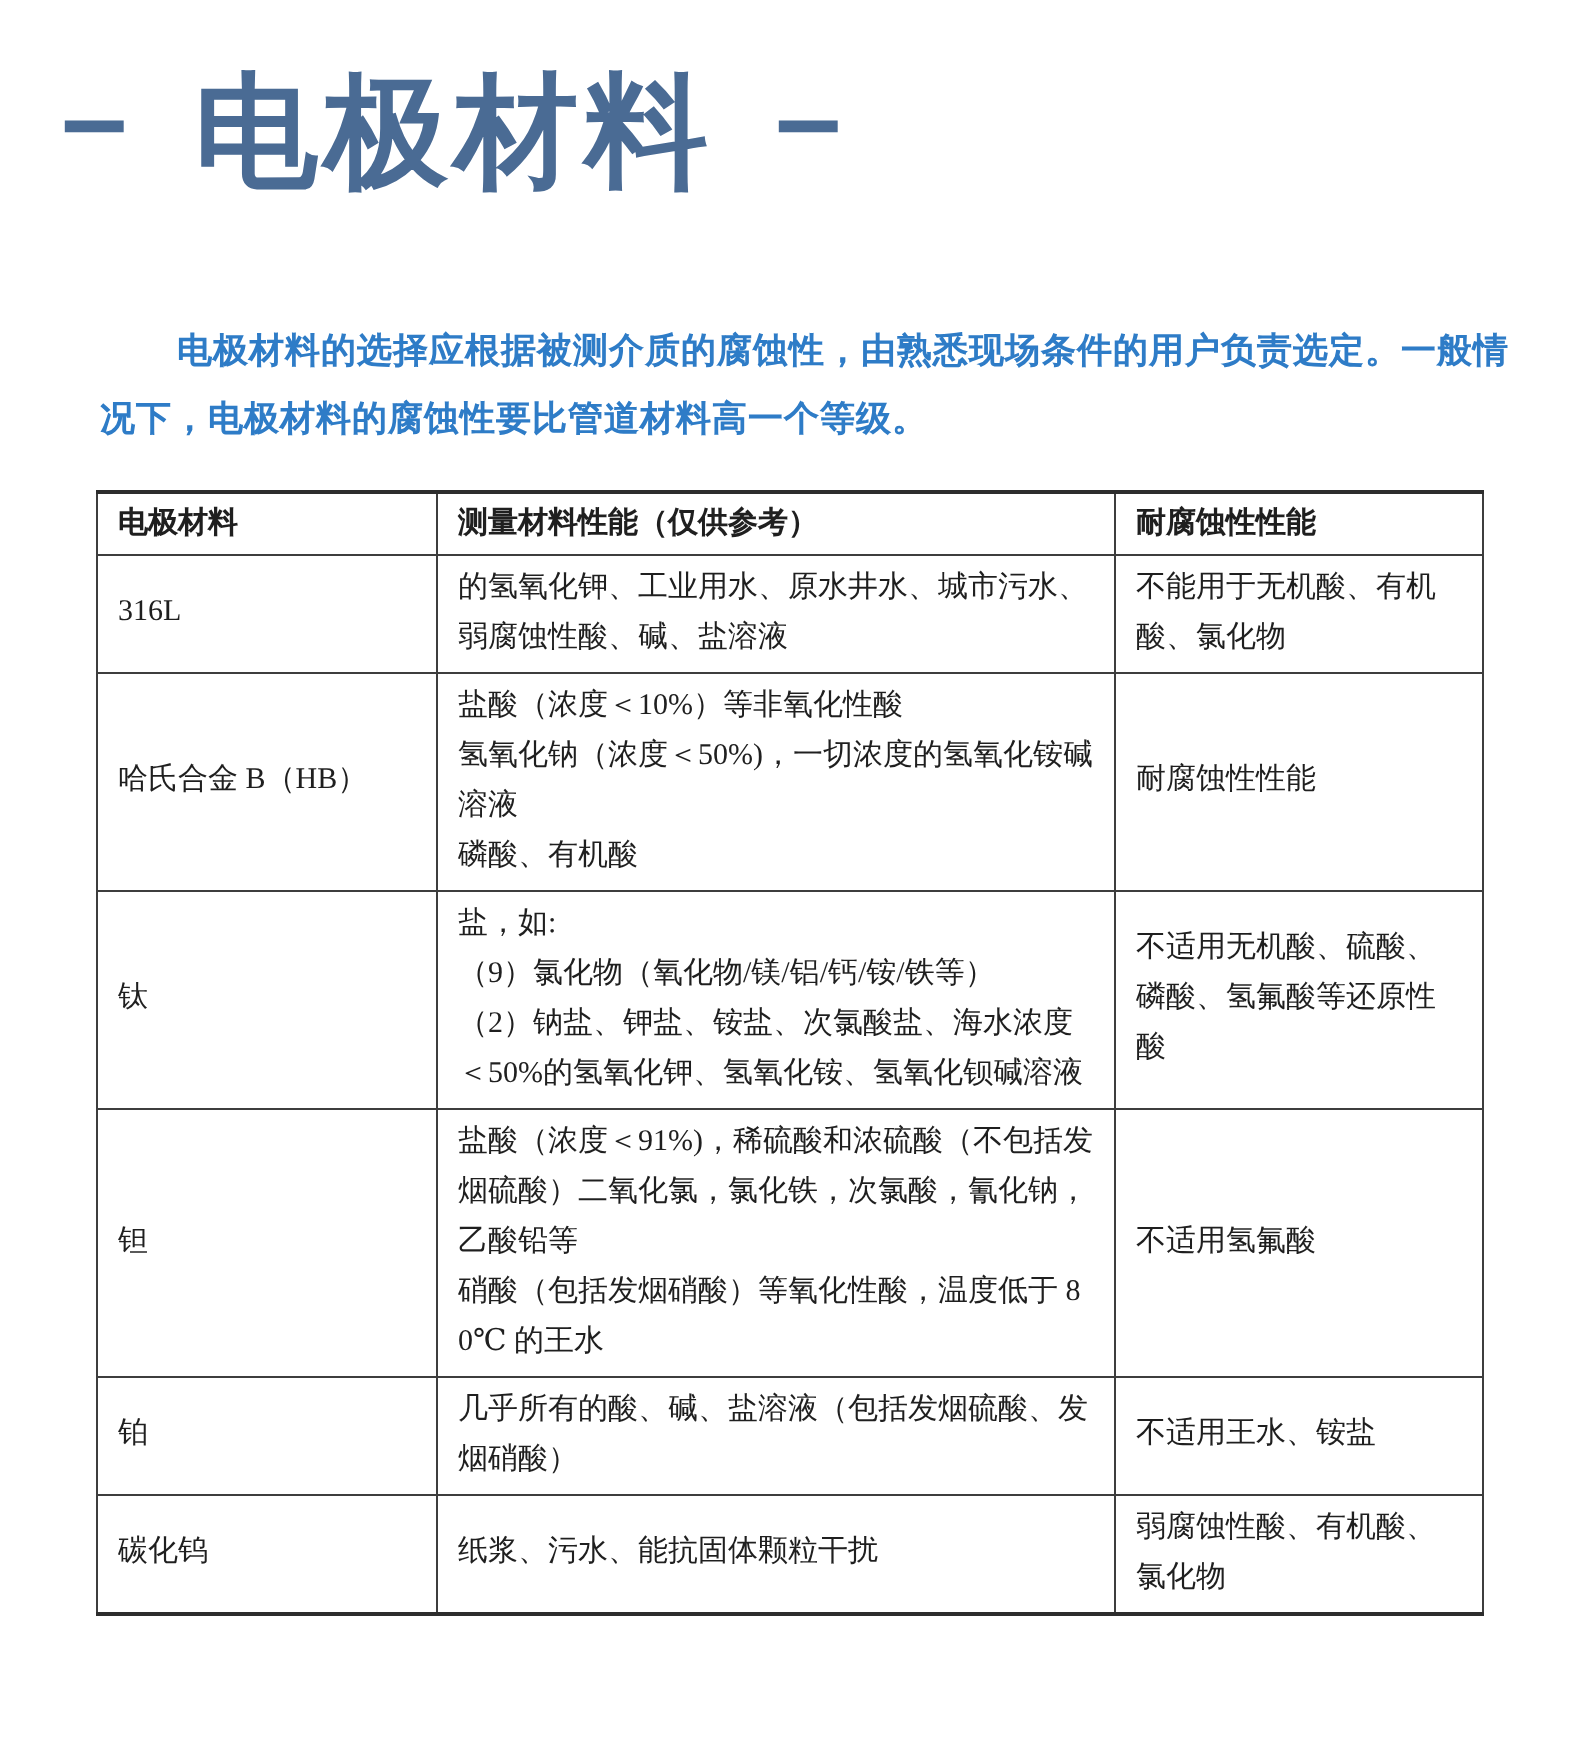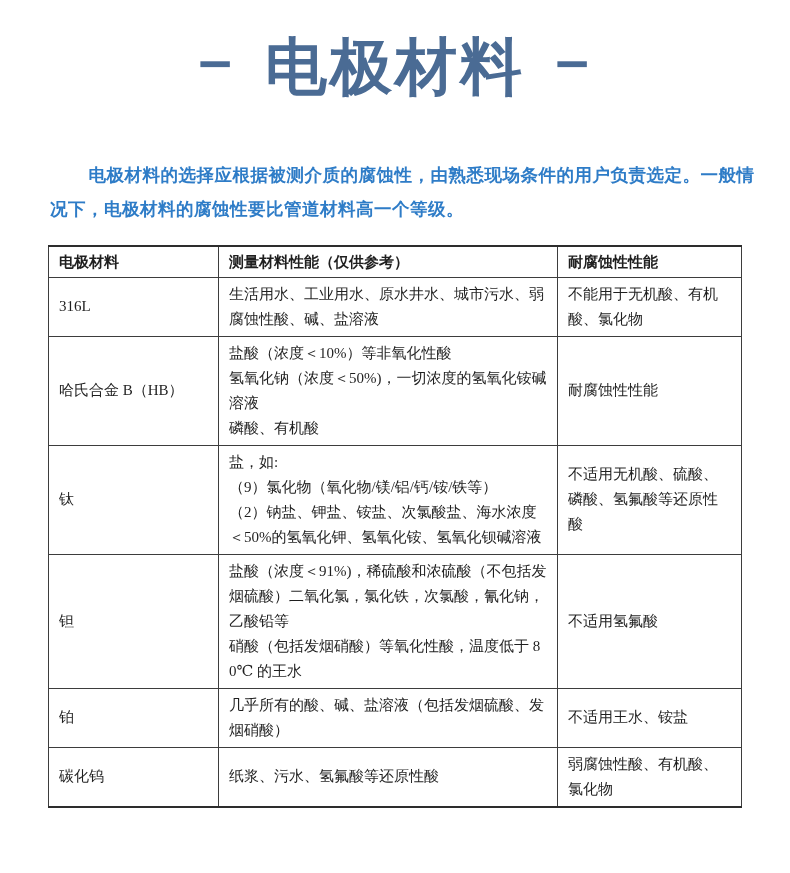--- a/index.html
+++ b/index.html
@@ -9,21 +9,20 @@
     width: 790px;
   }
   body {
     font-family: "Liberation Sans", sans-serif;
     position: relative;
     height: 873px;
     overflow: hidden;
   }
   .page-title {
     margin: 28px 0 0 0;
-    text-align: center;
     font-size: 62px;
     font-weight: 800;
     letter-spacing: 3px;
     line-height: 1.25;
   }
   .page-title .dash {
     display: inline-block;
     margin: 0 16px;
     transform: translateY(-6px);
   }
@@ -85,21 +84,21 @@
     <tr>
       <th>电极材料</th>
       <th>测量材料性能（仅供参考）</th>
       <th>耐腐蚀性性能</th>
     </tr>
   </thead>
   <tbody id="table-body">
       <tr>
         <td>316L</td>
         <td>
-          <div class="perf-line">生活用水、工业用水、原水井水、城市污水、弱腐蚀性酸、碱、盐溶液</div>
+          <div class="perf-line">的氢氧化钾、工业用水、原水井水、城市污水、弱腐蚀性酸、碱、盐溶液</div>
         </td>
         <td>不能用于无机酸、有机酸、氯化物</td>
       </tr>
       <tr>
         <td>哈氏合金 B（HB）</td>
         <td>
           <div class="perf-line">盐酸（浓度＜10%）等非氧化性酸</div>
           <div class="perf-line">氢氧化钠（浓度＜50%)，一切浓度的氢氧化铵碱溶液</div>
           <div class="perf-line">磷酸、有机酸</div>
         </td>
@@ -125,18 +124,18 @@
       <tr>
         <td>铂</td>
         <td>
           <div class="perf-line">几乎所有的酸、碱、盐溶液（包括发烟硫酸、发烟硝酸）</div>
         </td>
         <td>不适用王水、铵盐</td>
       </tr>
       <tr>
         <td>碳化钨</td>
         <td>
-          <div class="perf-line">纸浆、污水、氢氟酸等还原性酸</div>
+          <div class="perf-line">纸浆、污水、能抗固体颗粒干扰</div>
         </td>
         <td>弱腐蚀性酸、有机酸、氯化物</td>
       </tr>
     </tbody>
 </table>
 
 </body></html>

